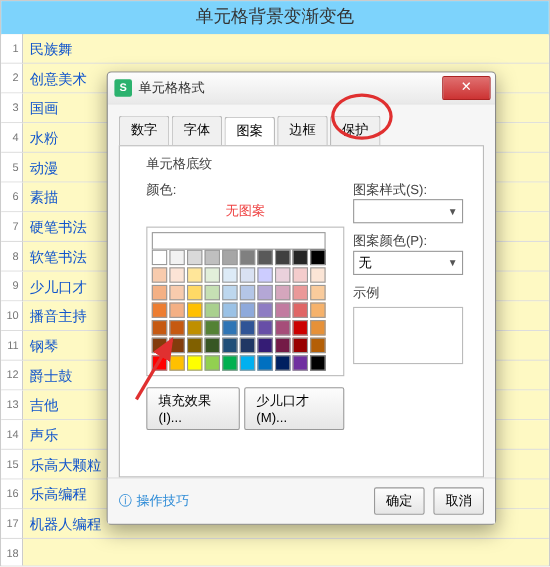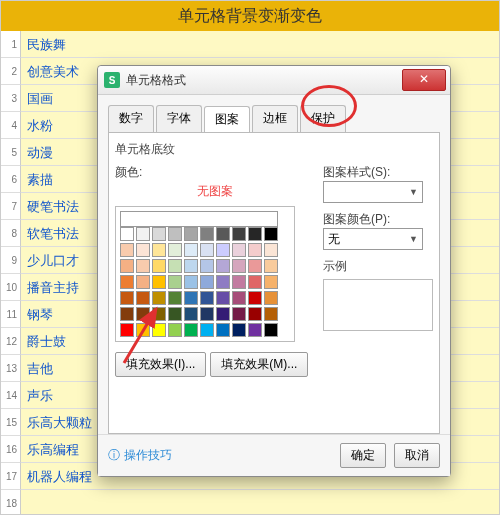--- a/index.html
+++ b/index.html
@@ -1,32 +1,32 @@
 <!DOCTYPE html>
 <html><head>
 <meta charset="utf-8">
 <style>
   html,body{margin:0;padding:0;font-family:"Microsoft YaHei","SimSun",Arial,sans-serif;font-size:12px;background:#fff;color:#000;}
   .page{position:relative;width:500px;height:515px;overflow:hidden;border:1px solid #ccc;box-sizing:border-box;}
   
-  .sheet-header{height:30px;line-height:30px;text-align:center;background:#eab308;font-size:16px;color:#333;border-bottom:1px solid #bbb;}
+  .sheet-header{height:30px;line-height:30px;text-align:center;background:#7dd3fc;font-size:16px;color:#333;border-bottom:1px solid #bbb;}
   .rownum-col{position:absolute;left:0;top:30px;width:20px;}
   .rownum{height:27px;line-height:27px;text-align:right;padding-right:3px;font-size:10px;color:#777;background:#fff;border-bottom:1px solid #ddd;border-right:1px solid #ccc;box-sizing:border-box;}
   .cells{position:absolute;left:20px;top:30px;right:0;}
   .cell{height:27px;line-height:27px;padding-left:6px;font-size:13px;color:#1155cc;background:#fef9c3;border-bottom:1px solid #ddd;box-sizing:border-box;}
   
   .dialog{position:absolute;top:64px;left:96px;width:352px;height:410px;background:#f6f6f6;border:1px solid #8a8a8a;border-radius:4px;box-shadow:0 6px 18px rgba(0,0,0,.35);display:flex;flex-direction:column;}
   .titlebar{height:28px;display:flex;align-items:center;background:linear-gradient(#fdfdfd,#e9e9e9);border-bottom:1px solid #cfcfcf;border-radius:4px 4px 0 0;padding:0 0 0 6px;}
   .app-icon{width:16px;height:16px;background:#2bb26e;border-radius:2px;display:flex;align-items:center;justify-content:center;color:#fff;font-size:10px;font-weight:bold;margin-right:6px;}
   .title-text{font-size:12px;color:#333;}
   .close-btn{margin-left:auto;width:42px;height:20px;background:linear-gradient(#e07070,#c33);border:1px solid #a22;border-radius:2px;color:#fff;text-align:center;line-height:18px;font-size:12px;margin-right:4px;cursor:pointer;}
   .tabs{display:flex;gap:2px;padding:10px 10px 0 10px;}
   .tab{padding:4px 10px;border:1px solid #bbb;border-bottom:none;background:#f0f0f0;font-size:12px;cursor:pointer;border-radius:3px 3px 0 0;}
   .tab.active{background:#fff;border-bottom:1px solid #fff;position:relative;top:1px;}
-  .tab-panel{margin:0 10px 0 10px;border:1px solid #bbb;background:#fff;flex:1;padding:8px 6px;position:relative;}
+  .tab-panel{margin:0 10px 0 10px;border:1px solid #bbb;background:#fff;flex:1;padding:8px 24px;position:relative;}
   .panel-heading{font-size:12px;color:#444;margin-bottom:6px;}
   .label{font-size:12px;color:#444;}
   .color-area{display:flex;}
   .left-col{flex:1;}
   .right-col{width:110px;padding-left:8px;}
   .no-pattern{text-align:center;font-size:12px;color:#ef4444;margin:2px 0 6px;}
   .palette-box{border:1px solid #bbb;padding:4px;width:170px;}
   .palette{display:grid;grid-template-columns:repeat(10,14px);grid-auto-rows:14px;gap:2px;}
   .sw{width:14px;height:14px;border:1px solid #999;box-sizing:border-box;cursor:pointer;}
   .nocolor{grid-column:1 / span 10;height:16px;border:1px solid #999;background:#fff;box-sizing:border-box;cursor:pointer;}
@@ -182,21 +182,21 @@
                 <div class="sw" style="background: rgb(0, 176, 80);"></div>
                 <div class="sw" style="background: rgb(0, 176, 240);"></div>
                 <div class="sw" style="background: rgb(0, 112, 192);"></div>
                 <div class="sw" style="background: rgb(0, 32, 96);"></div>
                 <div class="sw" style="background: rgb(112, 48, 160);"></div>
                 <div class="sw" style="background: rgb(0, 0, 0);"></div>
               </div>
           </div>
           <div class="btn-row">
             <span class="btn">填充效果(I)...</span>
-            <span class="btn">填充效果(M)...</span>
+            <span class="btn">少儿口才(M)...</span>
           </div>
         </div>
         <div class="right-col">
           <div class="label">图案样式(S):</div>
           <div class="select-fake">
             <span></span>
               <span class="chev">▼</span>
           </div>
           <div class="label">图案颜色(P):</div>
           <div class="select-fake">

